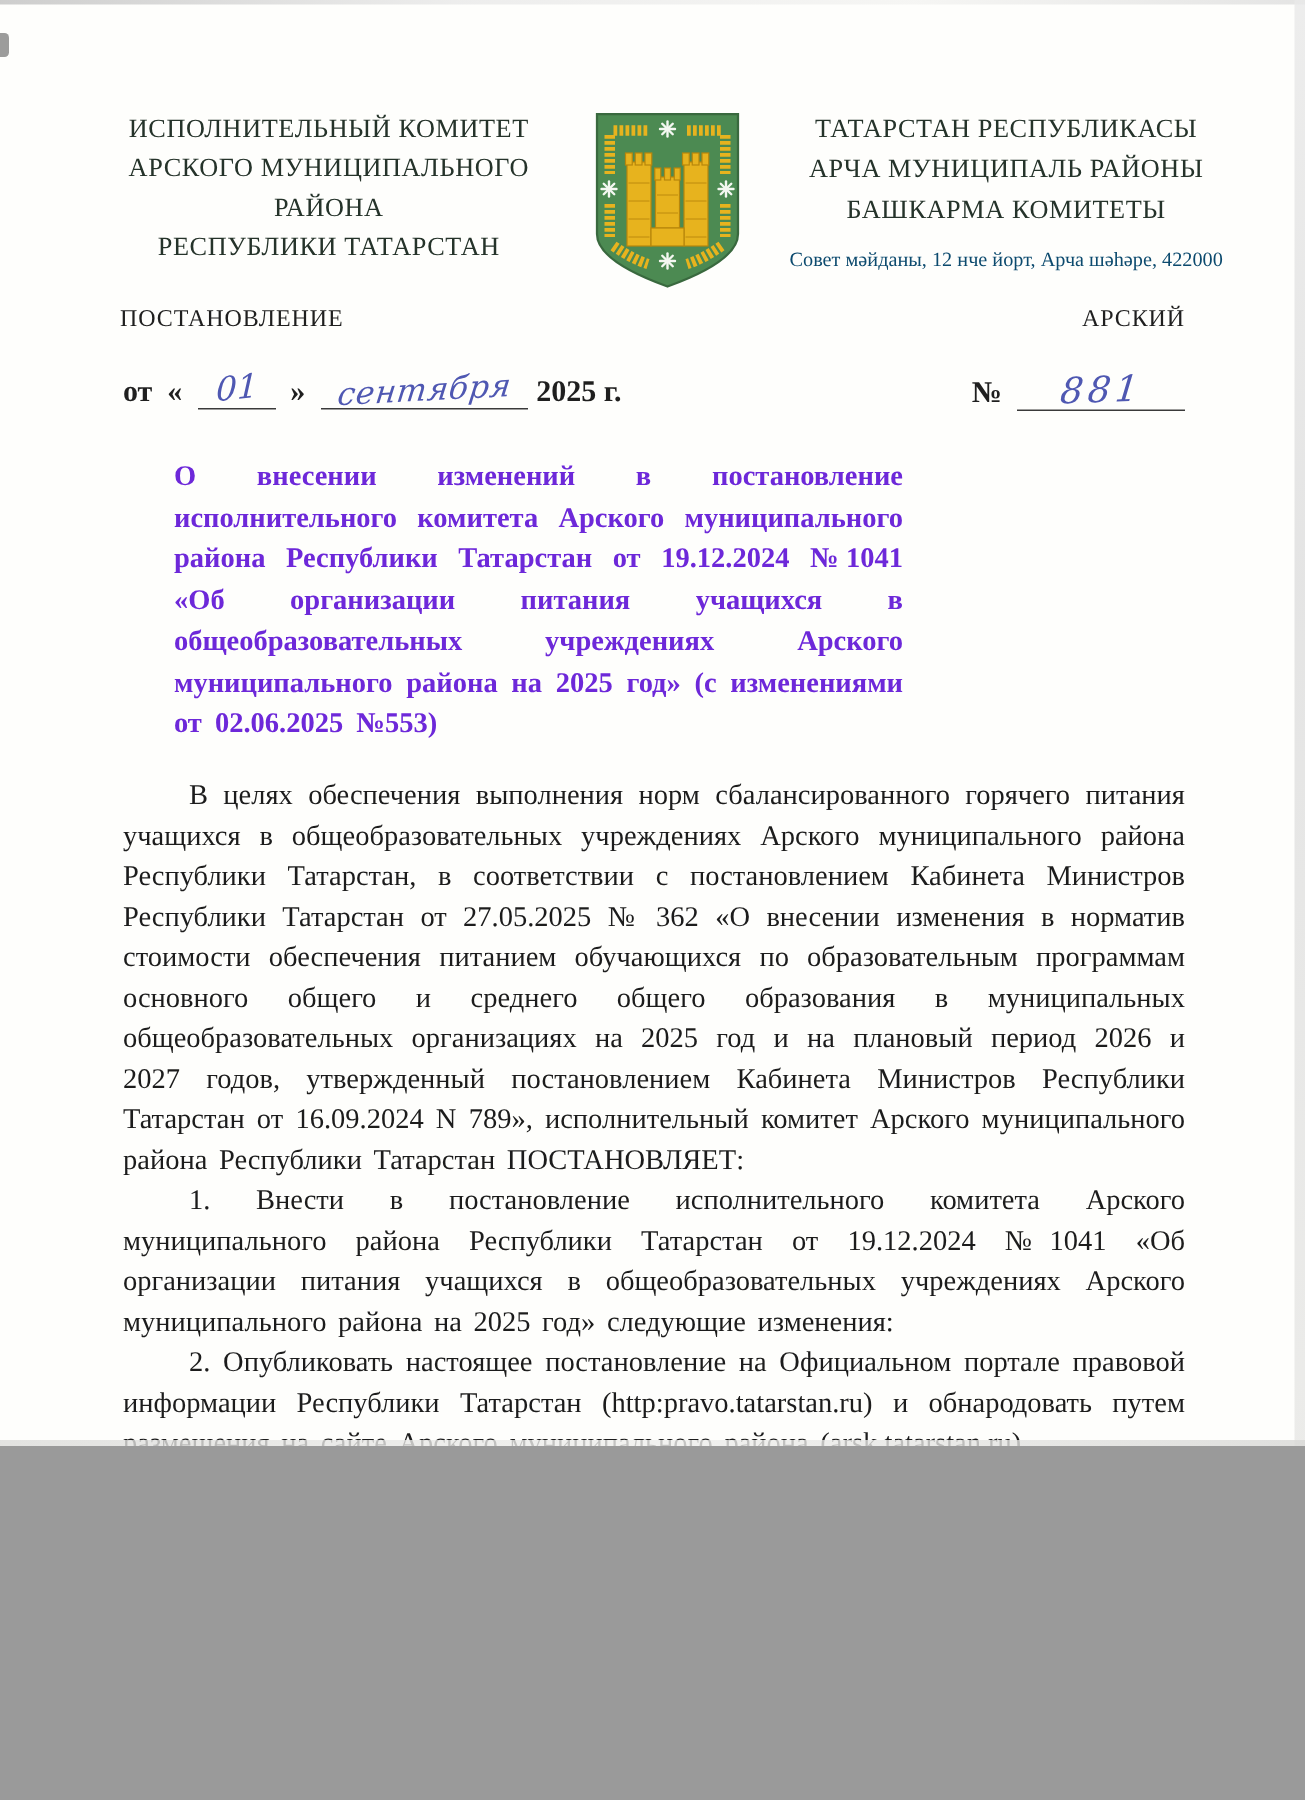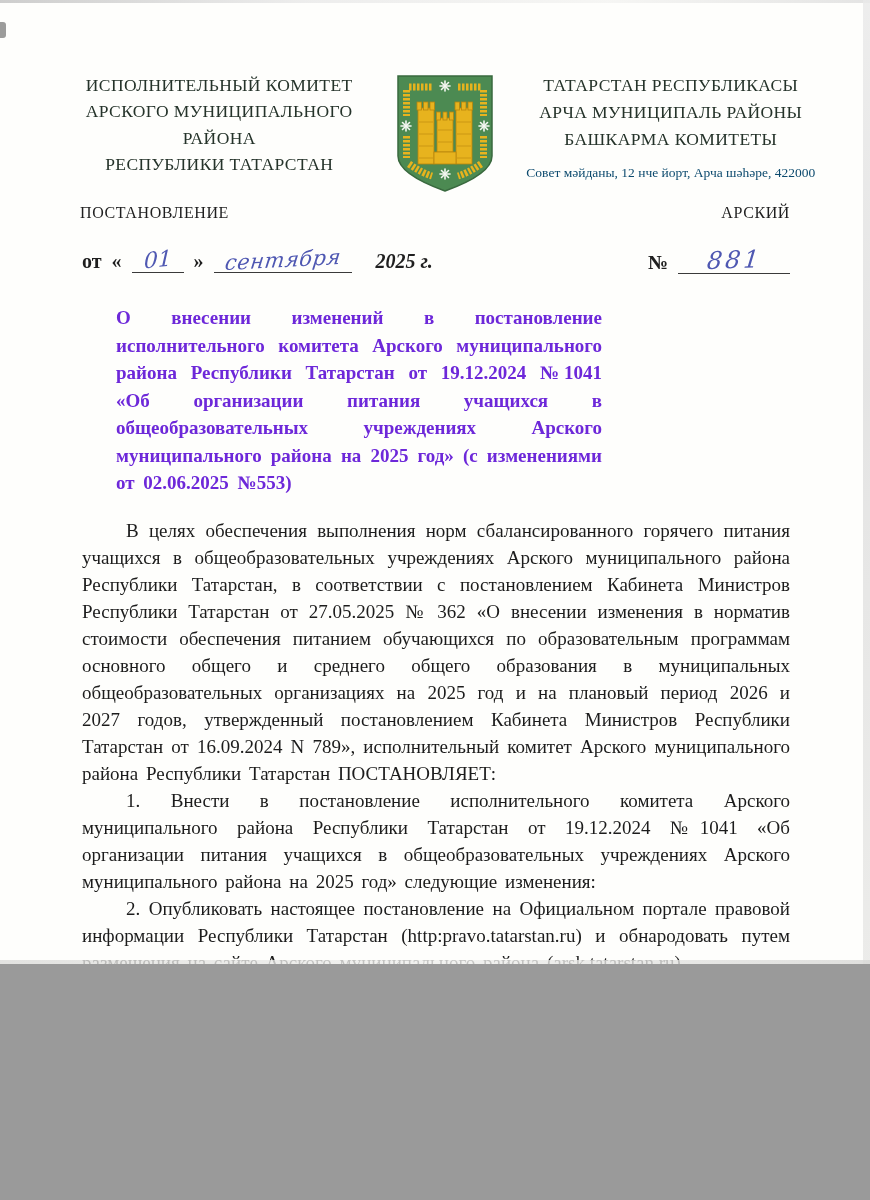--- a/index.html
+++ b/index.html
@@ -46,21 +46,21 @@
     text-align:center; line-height:1; padding:0 4px 1px 4px; }
   .hand { font-family:"DejaVu Serif", serif; font-style:italic; font-weight:normal;
     color:#4f58b2; display:inline-block; }
   .field-day { min-width:52px; }
   .field-day .hand { transform:rotate(-6deg) skewX(-8deg); font-size:22px; }
   .field-month { min-width:138px; }
   .field-month .hand { transform:rotate(-3deg) skewX(-10deg); font-size:21px; letter-spacing:.5px; }
   .field-num { min-width:112px; }
   .field-num .hand { transform:rotate(-2deg) skewX(-8deg); font-size:24px; letter-spacing:3px; }
   .q { margin:0 4px; }
-  .year { margin-left:18px;font-style:italic; }
+  .year { margin-left:0; }
   .num-group { display:flex; align-items:flex-end; gap:10px; }
 
   .title-block { margin:30px 0 0 116px; width:486px;
     font-weight:bold; font-size:19px; line-height:27.5px;
     text-align:justify; word-spacing:4px; color:#6d28d9; }
 
   .body-block { padding:20px 80px 0 82px; font-size:19px; line-height:27px;
     text-align:justify; word-spacing:3px; color:#1c1c1c; }
   .body-block p { text-indent:44px; }
 

